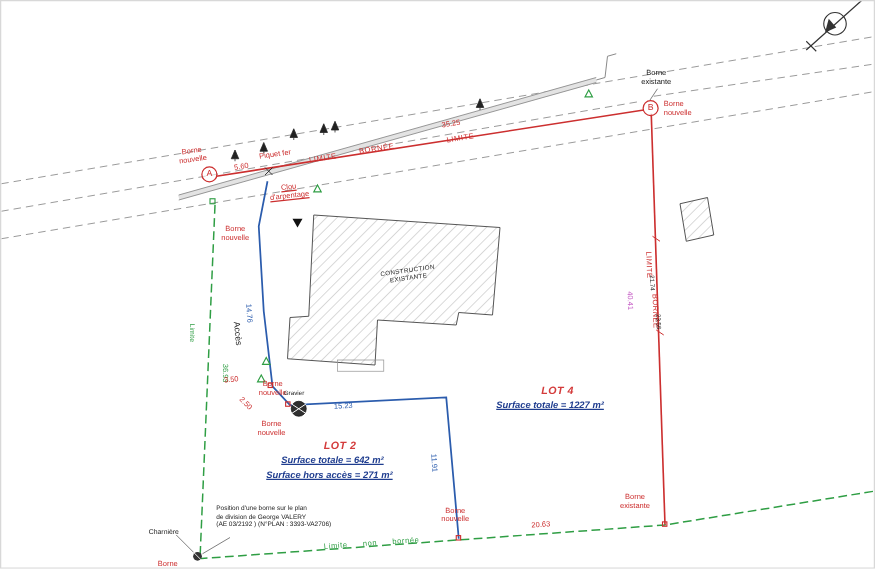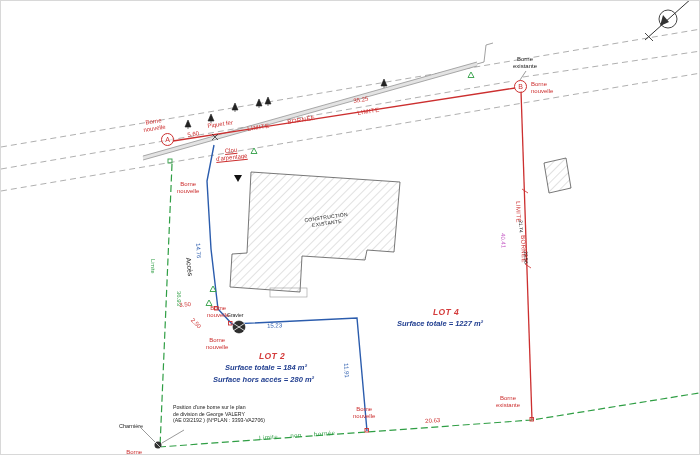--- a/index.html
+++ b/index.html
@@ -7,21 +7,21 @@
         border:1px solid #d8d8d8;box-sizing:border-box;
         font-family:"Liberation Sans",sans-serif;}
   #plan svg{position:absolute;left:0;top:0;}
   .lbl{position:absolute;font:6px/1.2 "Liberation Sans",sans-serif;color:#cc2f2f;
        white-space:pre-line;transform-origin:0 0;}
   .blk{color:#1a1a1a}.grn{color:#2f9e44}.blu{color:#2b5cad}.mag{color:#c65fc6}.ctr{text-align:center}
   .und{text-decoration:underline}
   .pt-circle{position:absolute;width:11px;height:11px;border:1px solid #cc2f2f;border-radius:50%;
        color:#cc2f2f;font:7px/11px "Liberation Sans",sans-serif;text-align:center;background:rgba(255,255,255,.6);}
   .lot-t{position:absolute;font:italic bold 8.5px "Liberation Sans",sans-serif;color:#d43c3c;letter-spacing:.4px;}
-  .lot-s{position:absolute;font:italic bold 7.5px "Liberation Sans",sans-serif;color:#1f3d8f;}
+  .lot-s{position:absolute;font:italic bold 7.5px "Liberation Sans",sans-serif;color:#1f3d8f;text-decoration:underline;}
   .note{position:absolute;font:5.2px/1.25 "Liberation Sans",sans-serif;color:#222;white-space:pre-line;}
 </style>
 </head>
 <body>
 
 <div id="plan">
 
   <svg width="700" height="455" viewBox="0 0 700 455">
     <defs>
       <pattern id="hatch" patternUnits="userSpaceOnUse" width="6" height="6" patternTransform="rotate(45)">
@@ -163,22 +163,22 @@
 
   <div class="lbl" style="left:520px;top:200px;transform:rotate(88deg);letter-spacing:.4px">LIMITE</div>
   <div class="lbl blk" style="left:523px;top:219px;transform:rotate(88deg);font-size:5px">21.74</div>
   <div class="lbl" style="left:525px;top:234px;transform:rotate(88deg);letter-spacing:.4px">BORNÉE</div>
   <div class="lbl blk" style="left:528px;top:250px;transform:rotate(88deg);font-size:5px">23.56</div>
   <div class="lbl mag" style="left:505px;top:232px;transform:rotate(88deg)">40.41</div>
 
   <div class="lot-t" style="left:432px;top:306px">LOT 4</div>
   <div class="lot-s" style="left:396px;top:318px">Surface totale = 1227 m²</div>
   <div class="lot-t" style="left:258px;top:350px">LOT 2</div>
-  <div class="lot-s" style="left:224px;top:362px">Surface totale = 184 m²</div>
-  <div class="lot-s" style="left:212px;top:374px">Surface hors accès = 280 m²</div>
+  <div class="lot-s" style="left:224px;top:362px">Surface totale = 642 m²</div>
+  <div class="lot-s" style="left:212px;top:374px">Surface hors accès = 271 m²</div>
 
   <div class="note" style="left:172px;top:403px">Position d'une borne sur le plan
 de division de George VALERY
 (AE 03/2192 ) (N°PLAN : 3393-VA2706)</div>
   <div class="lbl blk" style="left:118px;top:422px;font-size:5.5px">Charnière</div>
   <div class="lbl ctr" style="left:122px;top:448px">Borne
 nouvelle</div>
   <div class="lbl grn" style="left:258px;top:434px;transform:rotate(-4deg);word-spacing:10px;letter-spacing:.5px">Limite  non  bornée</div>
   <div class="lbl" style="left:424px;top:417px;transform:rotate(-4deg)">20.63</div>
   <div class="lbl ctr" style="left:495px;top:394px">Borne

